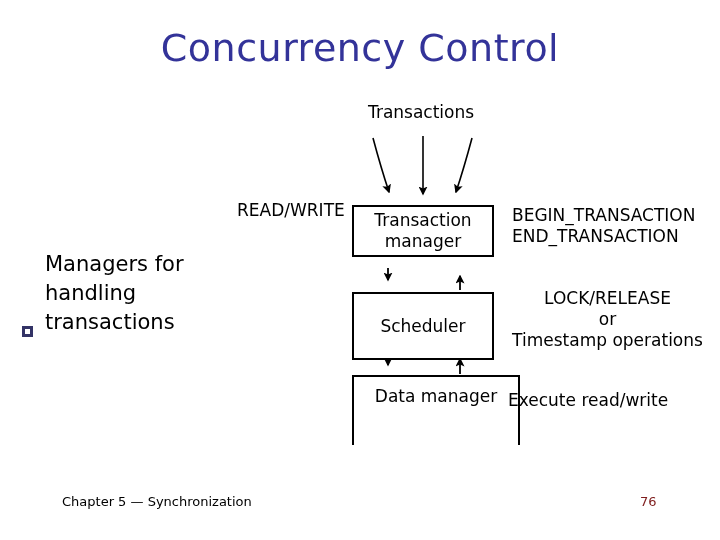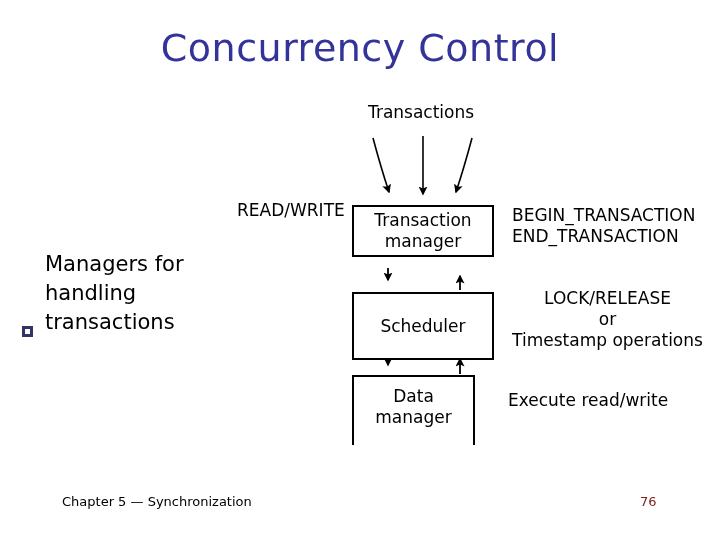--- a/index.html
+++ b/index.html
@@ -90,21 +90,21 @@
     color: #000000;
     font-family: "DejaVu Sans", sans-serif;
     font-size: 17px;
     line-height: 21px;
   }
 
   #box-transaction-manager { left: 352px; top: 205px; width: 142px; height: 52px; }
   #box-scheduler           { left: 352px; top: 292px; width: 142px; height: 68px; }
   
   #box-data-manager {
-    left: 352px; top: 375px; width: 123px; height: 70px;
+    left: 352px; top: 375px; width: 168px; height: 70px;
     border-bottom: none;
     align-items: flex-start;
     padding-top: 9px;
   }
 
   #label-transactions       { left: 368px; top: 102px; }
   #label-read-write         { left: 237px; top: 200px; }
   #label-begin-end          { left: 512px; top: 205px; text-align: left; }
   #label-lock-release       { left: 500px; top: 288px; width: 215px; text-align: center; }
   #label-execute-read-write { left: 508px; top: 390px; }

